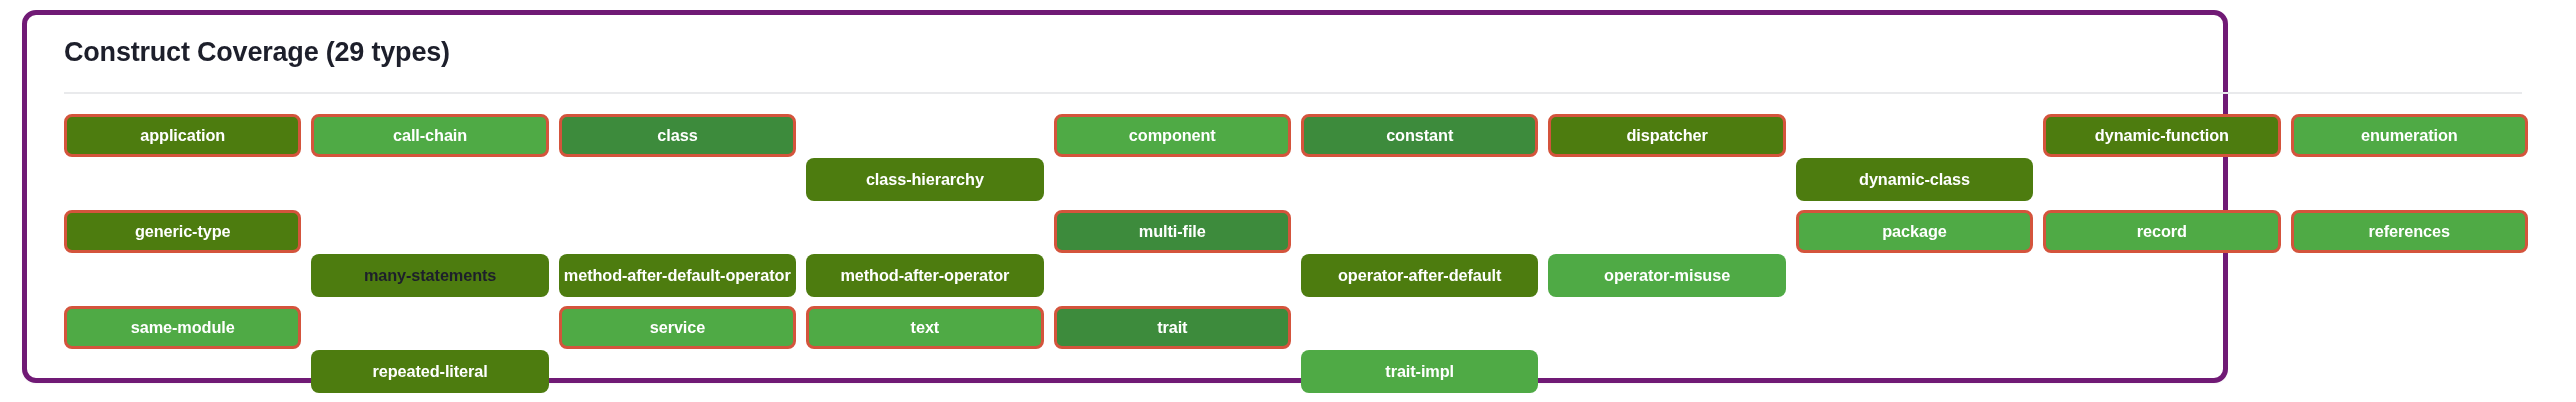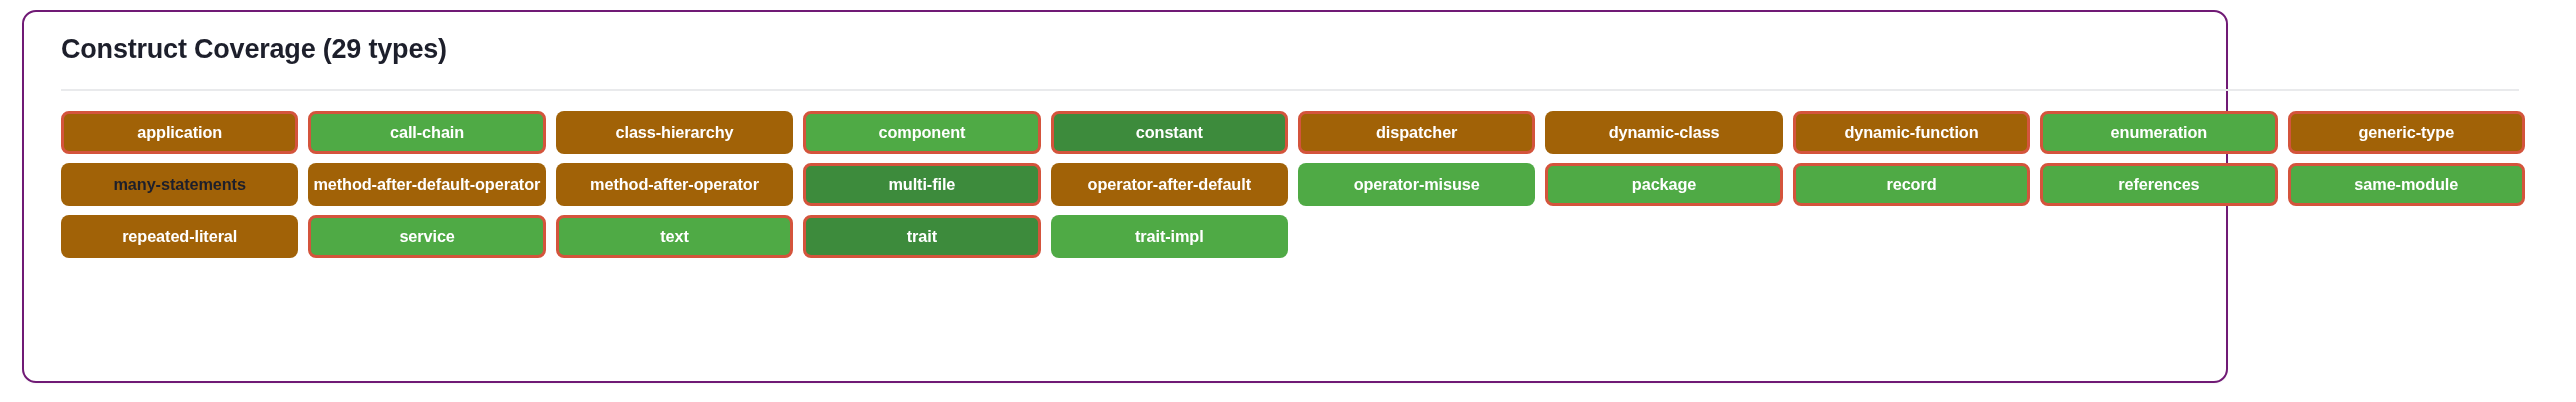--- a/index.html
+++ b/index.html
@@ -17,21 +17,21 @@
   }
 
   .card {
     position: absolute;
     left: 22px;
     top: 10px;
     width: 2206px;
     height: 373px;
     box-sizing: border-box;
     background: #ffffff;
-    border: 2px solid #701a75;
+    border: 5px solid #701a75;
     border-radius: 14px;
     box-shadow: 0 1px 2px rgba(16, 24, 40, 0.04);
   }
 
   .card-title {
     position: absolute;
     left: 37px;
     top: 22px;
     font-size: 27px;
     font-weight: 700;
@@ -73,27 +73,27 @@
     font-weight: 700;
     line-height: 1.12;
     color: #ffffff;
     padding: 0 6px;
     overflow: hidden;
     cursor: default;
     letter-spacing: -0.1px;
   }
 
   
-  .badge.fill-light  { background: #a16207; }
+  .badge.fill-light  { background: #4d7c0f; }
   .badge.fill-mid    { background: #4faa45; }
   .badge.fill-dark   { background: #3d8b3c; }
 
   
   .badge.bordered    { border-color: #d4543c; }
-  .badge.plain       { border-color: transparent; }
+  .badge.plain       { border-color: transparent; margin-top: 44px; }
 
   
   .badge.text-dark   { color: #1d1f2b; }
 
   
   .badge.wrap {
     justify-content: flex-start;
     text-align: left;
     align-items: center;
     padding: 0 0 0 2px;
@@ -106,20 +106,21 @@
 
 <div class="card">
 
   <div class="card-title">Construct Coverage (29 types)</div>
 
   <div class="divider"></div>
 
   <div class="badge-grid">
       <div class="badge fill-light bordered">application</div>
       <div class="badge fill-mid bordered">call-chain</div>
+      <div class="badge fill-dark bordered">class</div>
       <div class="badge fill-light plain">class-hierarchy</div>
       <div class="badge fill-mid bordered">component</div>
       <div class="badge fill-dark bordered">constant</div>
       <div class="badge fill-light bordered">dispatcher</div>
       <div class="badge fill-light plain">dynamic-class</div>
       <div class="badge fill-light bordered">dynamic-function</div>
       <div class="badge fill-mid bordered">enumeration</div>
       <div class="badge fill-light bordered">generic-type</div>
       <div class="badge fill-light plain text-dark">many-statements</div>
       <div class="badge fill-light plain wrap">method-after-default-operator</div>

